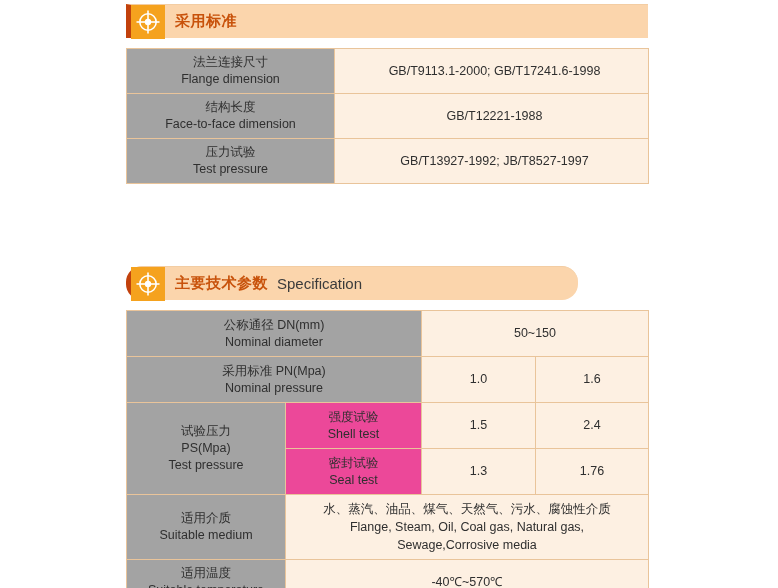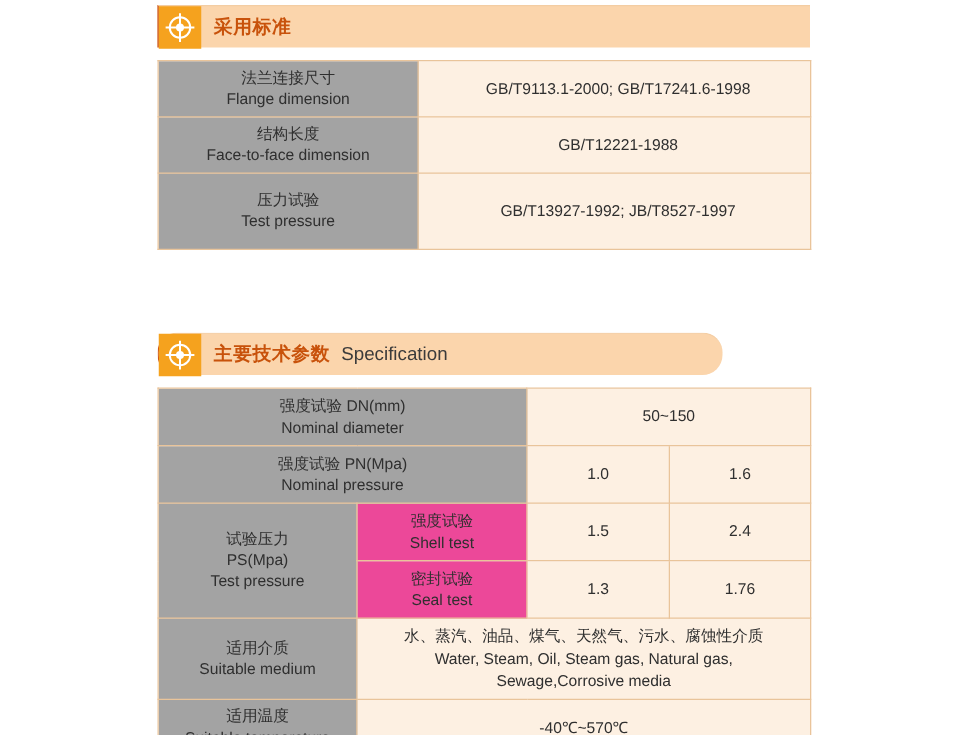--- a/index.html
+++ b/index.html
@@ -15,21 +15,21 @@
     overflow: hidden;
   }
 
   
   .sec-header {
     position: absolute;
     display: flex;
     align-items: center;
     height: 34px;
     background: #fbd5ac;
-    border-left: 1px solid #c2410c;
+    border-left: 5px solid #c2410c;
     border-top: 1px solid #f3cda3;
   }
   .sec-header .badge {
     width: 34px; height: 34px;
     background: #f5a21e;
     flex: 0 0 34px;
     position: relative;
   }
   .sec-header .badge svg { display:block; }
   .sec-header .title-cn {
@@ -119,21 +119,21 @@
         </td>
         <td class="val left">GB/T9113.1-2000;  GB/T17241.6-1998</td>
       </tr>
       <tr style="height:45px;">
         <td class="lbl">
           <span class="cn">结构长度</span>
           <span class="en">Face-to-face dimension</span>
         </td>
         <td class="val left">GB/T12221-1988</td>
       </tr>
-      <tr style="height:61px;">
+      <tr style="height:45px;">
         <td class="lbl">
           <span class="cn">压力试验</span>
           <span class="en">Test pressure</span>
         </td>
         <td class="val left">GB/T13927-1992;  JB/T8527-1997</td>
       </tr>
     </tbody>
   </table>
 
   <div class="sec-header" style="left:126px; top:266px; width:452px;border-radius:16px;">
@@ -153,29 +153,29 @@
     <colgroup>
       <col style="width:159px">
       <col style="width:136px">
       <col style="width:114px">
       <col style="width:113px">
     </colgroup>
     <tbody>
 
       <tr style="height:46px;">
         <td class="lbl" colspan="2">
-          <span class="cn">强度试验  DN(mm)</span>
+          <span class="cn">公称通径  DN(mm)</span>
           <span class="en">Nominal diameter</span>
         </td>
         <td class="val center" colspan="2">50~150</td>
       </tr>
 
       <tr style="height:46px;">
         <td class="lbl" colspan="2">
-          <span class="cn">强度试验  PN(Mpa)</span>
+          <span class="cn">采用标准  PN(Mpa)</span>
           <span class="en">Nominal pressure</span>
         </td>
         <td class="val center">1.0</td>
         <td class="val center">1.6</td>
       </tr>
 
       <tr style="height:46px;">
         <td class="lbl" rowspan="2">
           <span class="cn">试验压力</span>
           <span class="cn">PS(Mpa)</span>
@@ -198,21 +198,21 @@
         <td class="val center">1.76</td>
       </tr>
 
       <tr style="height:56px;">
         <td class="lbl">
           <span class="cn">适用介质</span>
           <span class="en">Suitable medium</span>
         </td>
         <td class="val multiline" colspan="3">
           <span style="display:block;">水、蒸汽、油品、煤气、天然气、污水、腐蚀性介质</span>
-          <span style="display:block;">Water, Steam, Oil, Steam gas, Natural gas,</span>
+          <span style="display:block;">Flange, Steam, Oil, Coal gas, Natural gas,</span>
           <span style="display:block;">Sewage,Corrosive media</span>
         </td>
       </tr>
 
       <tr style="height:42px;">
         <td class="lbl">
           <span class="cn">适用温度</span>
           <span class="en">Suitable temperature</span>
         </td>
         <td class="val center" colspan="3">-40℃~570℃</td>

